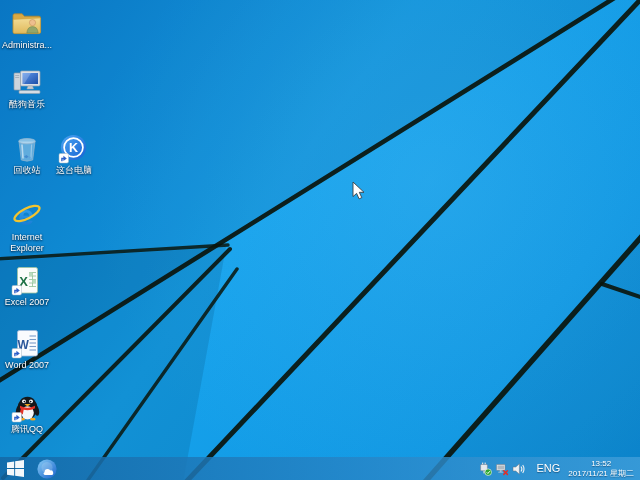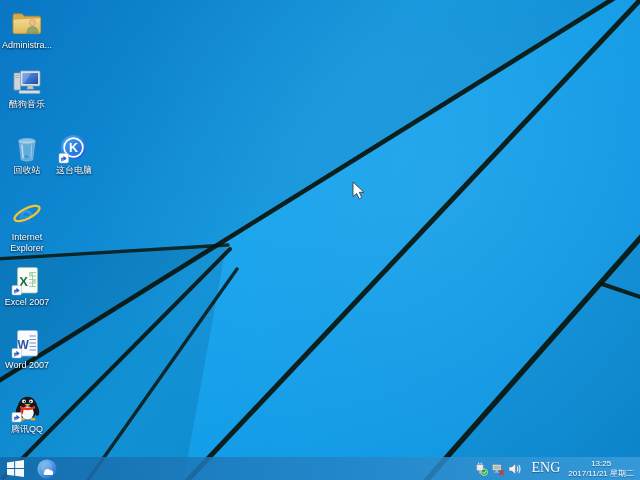--- a/index.html
+++ b/index.html
@@ -9,21 +9,21 @@
   .dicon{position:absolute;width:58px;display:flex;flex-direction:column;align-items:center;cursor:default;}
   .art{width:32px;height:32px;}
   .lbl{margin-top:1px;font-size:9px;line-height:11px;color:#fff;text-align:center;
        text-shadow:0 1px 2px rgba(0,25,50,.9),0 0 2px rgba(0,25,50,.55);}
   .taskbar{position:absolute;left:0;top:457px;width:640px;height:23px;display:flex;align-items:center;
            background:linear-gradient(90deg,rgba(20,104,166,.85),rgba(38,132,198,.82) 55%,rgba(64,158,218,.80));}
   .start{width:30px;height:23px;display:flex;align-items:center;justify-content:center;}
   .tbtn{width:34px;height:23px;display:flex;align-items:center;justify-content:center;}
   .tray{margin-left:auto;display:flex;align-items:center;height:23px;padding-right:4px;gap:3px;}
   .trayicon{width:14px;height:14px;display:flex;align-items:center;justify-content:center;}
-  .lang{font-size:14px;color:#fff;margin:0 5px 2px 7px;text-shadow:0 1px 1px rgba(0,30,60,.5);font-family:Liberation Serif, serif;}
+  .lang{font-size:11px;color:#fff;margin:0 5px 2px 7px;text-shadow:0 1px 1px rgba(0,30,60,.5);}
   .clock{display:flex;flex-direction:column;align-items:center;justify-content:center;color:#fff;
          font-size:8px;line-height:9.5px;text-shadow:0 1px 1px rgba(0,30,60,.5);padding-right:2px;}
   .cursor{position:absolute;left:352px;top:181px;}
 </style>
 </head>
 <body>
 
 <div class="stage">
 
   <svg class="wall" width="640" height="480" viewBox="0 0 640 480">
@@ -266,21 +266,21 @@
       </div>
       <div class="trayicon">
         <svg width="14" height="14" viewBox="0 0 14 14">
           <polygon points="1,5 3.8,5 7.4,1.8 7.4,12.2 3.8,9 1,9" fill="#EDF1F4" stroke="#6A737C" stroke-width="0.5"></polygon>
           <path d="M9,4.5 Q10.8,7 9,9.5" fill="none" stroke="#EDF1F4" stroke-width="1.1"></path>
           <path d="M10.7,3 Q13.3,7 10.7,11" fill="none" stroke="#EDF1F4" stroke-width="1.1"></path>
         </svg>
       </div>
       <div class="lang">ENG</div>
       <div class="clock">
-        <div>13:25</div>
+        <div>13:52</div>
         <div>2017/11/21 星期二</div>
       </div>
     </div>
   </div>
 
   <svg class="cursor" width="14" height="20" viewBox="0 0 14 20">
     <path d="M1,1 L1,15.6 L4.6,12.4 L7.1,17.9 L9.8,16.6 L7.3,11.3 L12,11.3 Z" fill="#FFFFFF" stroke="#3A3F44" stroke-width="0.9" stroke-linejoin="round"></path>
   </svg>
 
 </div>

